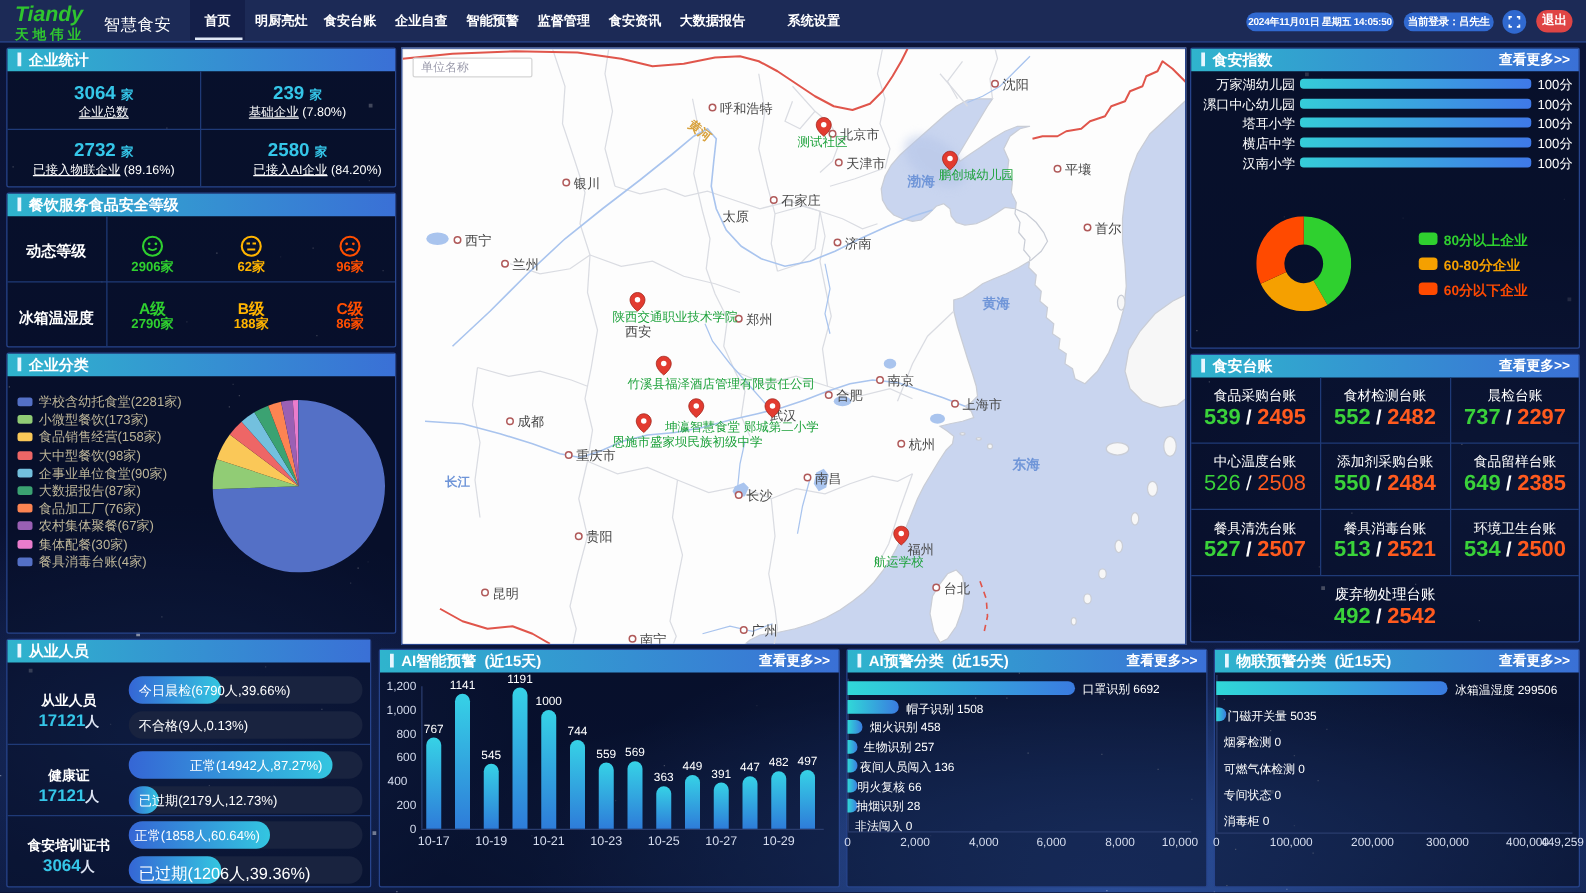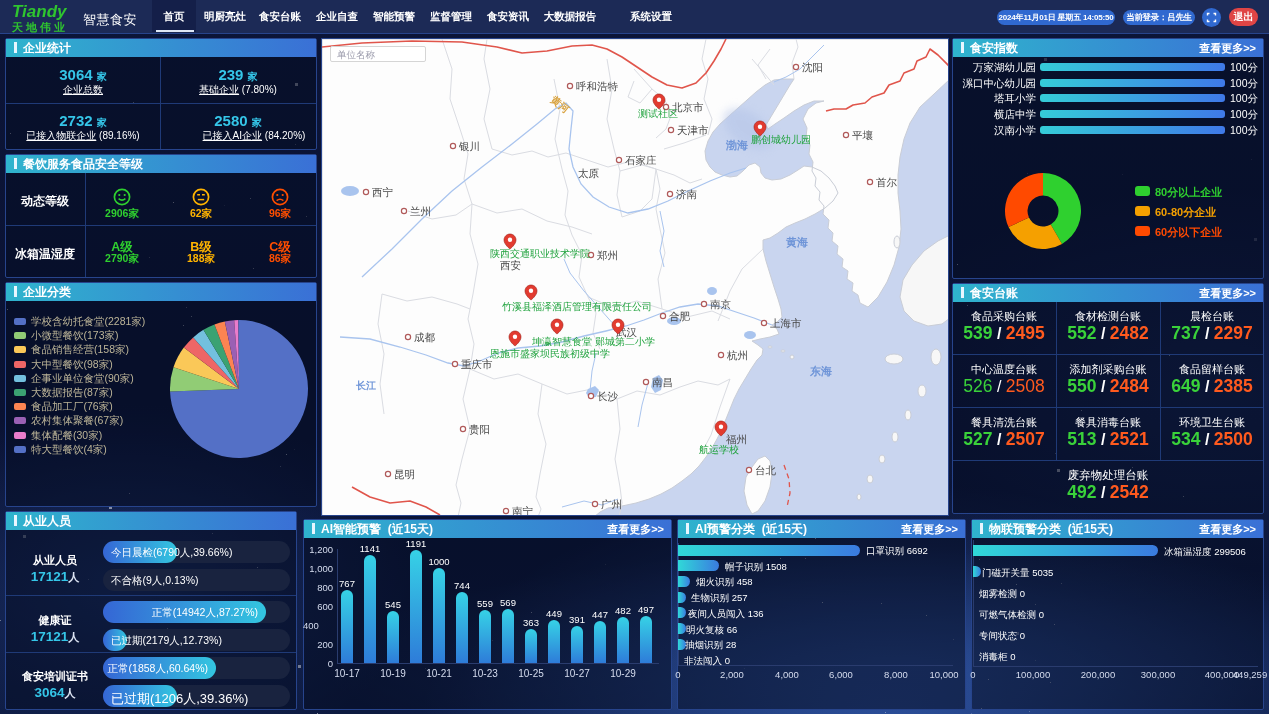--- a/index.html
+++ b/index.html
@@ -103,21 +103,21 @@
 <div class="abs" style="left:31px;top:372px;font-size:10.5px;color:#bdb598;white-space:nowrap">企事业单位食堂(90家)</div>
 <div class="abs" style="left:14px;top:389px;width:12px;height:7px;border-radius:2px;background:#3ba272"></div>
 <div class="abs" style="left:31px;top:386px;font-size:10.5px;color:#bdb598;white-space:nowrap">大数据报告(87家)</div>
 <div class="abs" style="left:14px;top:403px;width:12px;height:7px;border-radius:2px;background:#fc8452"></div>
 <div class="abs" style="left:31px;top:400px;font-size:10.5px;color:#bdb598;white-space:nowrap">食品加工厂(76家)</div>
 <div class="abs" style="left:14px;top:417px;width:12px;height:7px;border-radius:2px;background:#9a60b4"></div>
 <div class="abs" style="left:31px;top:414px;font-size:10.5px;color:#bdb598;white-space:nowrap">农村集体聚餐(67家)</div>
 <div class="abs" style="left:14px;top:432px;width:12px;height:7px;border-radius:2px;background:#ea7ccc"></div>
 <div class="abs" style="left:31px;top:429px;font-size:10.5px;color:#bdb598;white-space:nowrap">集体配餐(30家)</div>
 <div class="abs" style="left:14px;top:446px;width:12px;height:7px;border-radius:2px;background:#5470c6"></div>
-<div class="abs" style="left:31px;top:443px;font-size:10.5px;color:#bdb598;white-space:nowrap">特大型餐饮(4家)</div>
+<div class="abs" style="left:31px;top:443px;font-size:10.5px;color:#bdb598;white-space:nowrap">餐具消毒台账(4家)</div>
 <svg class="abs" style="left:170px;top:320px" width="138" height="138" viewBox="0 0 138 138">
     <path d="M69.0,69.0 L69.00,0.00 A69,69 0 1 1 0.04,71.40 Z" fill="#5470c6"></path>
     <path d="M69.0,69.0 L0.04,71.40 A69,69 0 0 1 3.50,47.30 Z" fill="#91cc75"></path>
     <path d="M69.0,69.0 L3.50,47.30 A69,69 0 0 1 13.82,27.58 Z" fill="#fac858"></path>
     <path d="M69.0,69.0 L13.82,27.58 A69,69 0 0 1 23.20,17.40 Z" fill="#ee6666"></path>
     <path d="M69.0,69.0 L23.20,17.40 A69,69 0 0 1 33.44,9.87 Z" fill="#73c0de"></path>
     <path d="M69.0,69.0 L33.44,9.87 A69,69 0 0 1 44.50,4.50 Z" fill="#3ba272"></path>
     <path d="M69.0,69.0 L44.50,4.50 A69,69 0 0 1 54.81,1.47 Z" fill="#fc8452"></path>
     <path d="M69.0,69.0 L54.81,1.47 A69,69 0 0 1 64.19,0.17 Z" fill="#9a60b4"></path>
     <path d="M69.0,69.0 L64.19,0.17 A69,69 0 0 1 68.43,0.00 Z" fill="#ea7ccc"></path>
@@ -375,21 +375,21 @@
 <div class="abs ct" style="left:952px;top:482px;width:312px;font-size:17.5px;font-weight:bold"><span class="gn">492</span><span style="color:#fff;font-size:16px"> / </span><span style="color:#ff5a1e">2542</span></div>
 <div class="hline" style="left:953px;top:354px;width:310px"></div>
 <div class="hline" style="left:953px;top:407px;width:310px"></div>
 <div class="hline" style="left:953px;top:460px;width:310px"></div>
 <div class="vline" style="left:1056px;top:302px;height:158px"></div>
 <div class="vline" style="left:1160px;top:302px;height:158px"></div>
 <div class="panel" style="left:303px;top:519px;width:369px;height:191px"></div>
 <div class="phead" style="left:304px;top:520px;width:367px"><span class="bar3"></span>AI智能预警&nbsp;&nbsp;(近15天)<span class="more">查看更多&gt;&gt;</span></div>
 <div class="abs" style="left:303px;top:658px;width:30px;text-align:right;font-size:9.5px;color:#d5dcee;white-space:nowrap">0</div>
 <div class="abs" style="left:303px;top:639px;width:30px;text-align:right;font-size:9.5px;color:#d5dcee;white-space:nowrap">200</div>
-<div class="abs" style="left:303px;top:620px;width:30px;text-align:left;font-size:9.5px;color:#d5dcee;white-space:nowrap">400</div>
+<div class="abs" style="left:303px;top:620px;width:30px;text-align:center;font-size:9.5px;color:#d5dcee;white-space:nowrap">400</div>
 <div class="abs" style="left:303px;top:601px;width:30px;text-align:right;font-size:9.5px;color:#d5dcee;white-space:nowrap">600</div>
 <div class="abs" style="left:303px;top:582px;width:30px;text-align:right;font-size:9.5px;color:#d5dcee;white-space:nowrap">800</div>
 <div class="abs" style="left:303px;top:563px;width:30px;text-align:right;font-size:9.5px;color:#d5dcee;white-space:nowrap">1,000</div>
 <div class="abs" style="left:303px;top:544px;width:30px;text-align:right;font-size:9.5px;color:#d5dcee;white-space:nowrap">1,200</div>
 <div class="vline" style="left:337px;top:549px;height:114px;background:#2a3c6e"></div>
 <div class="hline" style="left:337px;top:663px;width:322px;background:#2a3c6e"></div>
 <div class="abs" style="left:341px;top:590px;width:12px;height:73px;border-radius:6px 6px 0 0;background:linear-gradient(180deg,#36d2e6,#2e7cd9)"></div>
 <div class="abs ct" style="left:327px;top:578px;width:40px;font-size:9.5px;color:#fff">767</div>
 <div class="abs ct" style="left:327px;top:668px;width:40px;font-size:10px;color:#d5dcee">10-17</div>
 <div class="abs" style="left:364px;top:555px;width:12px;height:108px;border-radius:6px 6px 0 0;background:linear-gradient(180deg,#36d2e6,#2e7cd9)"></div>

